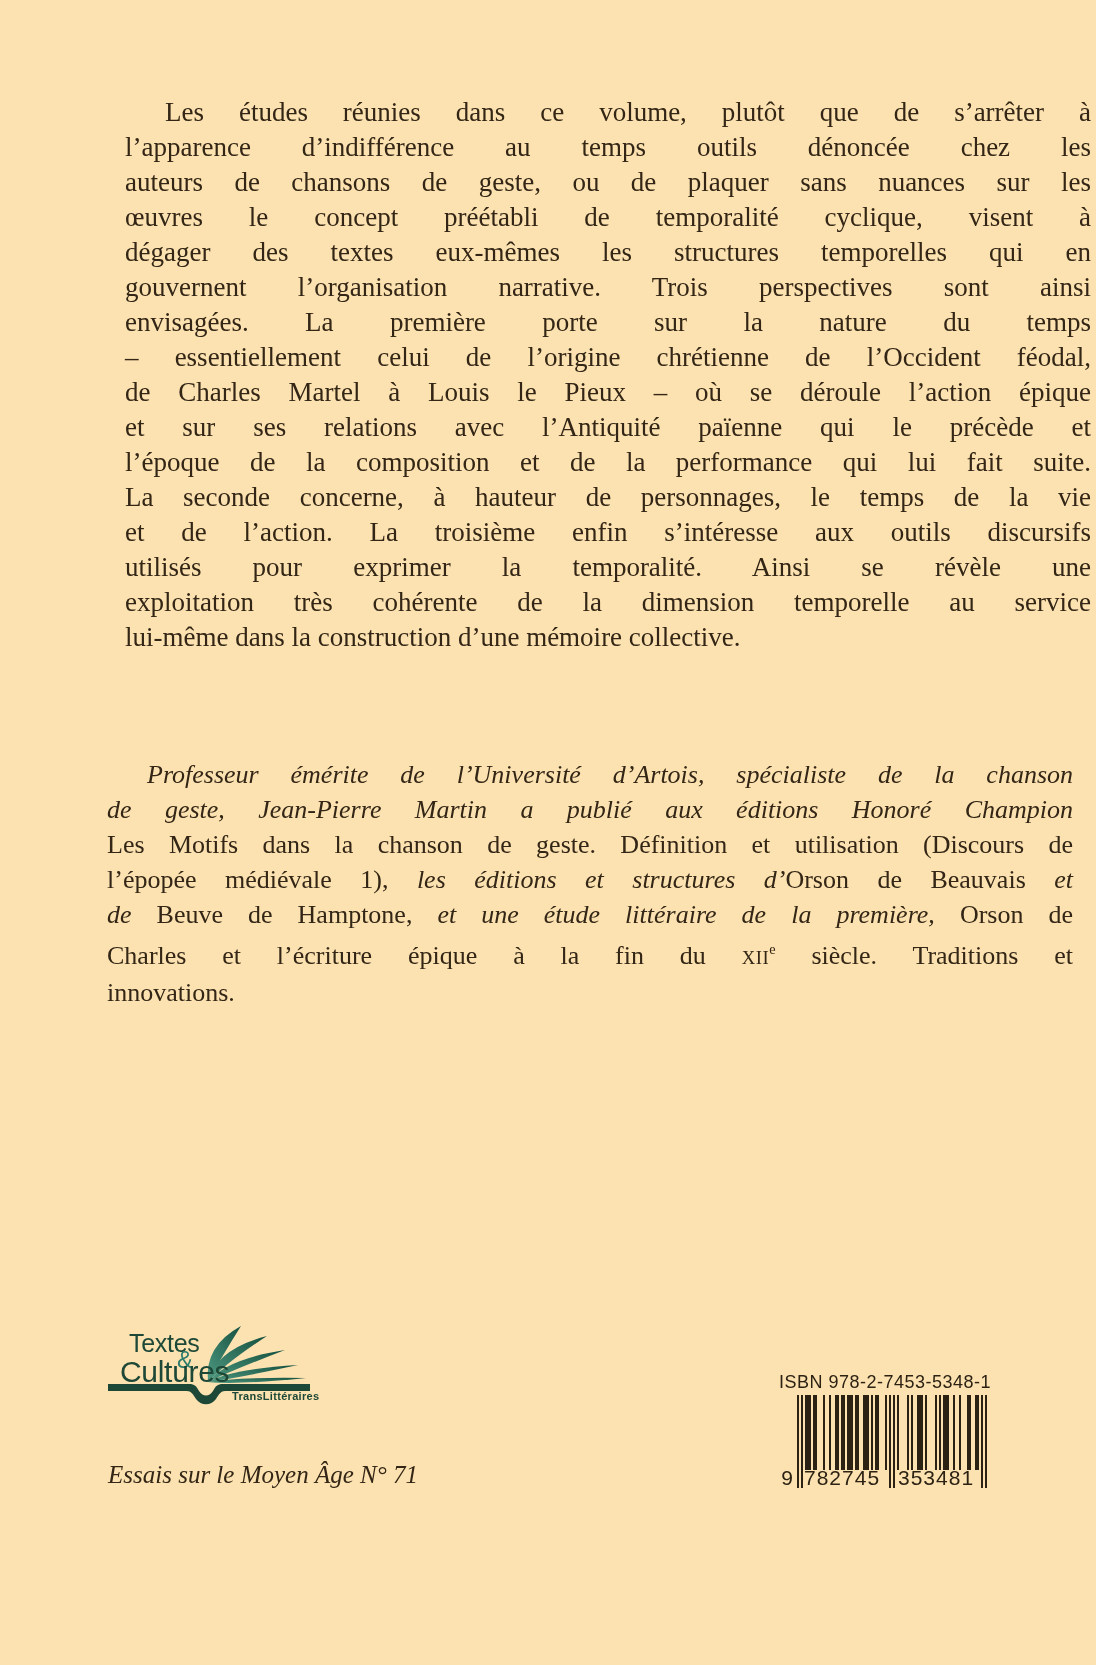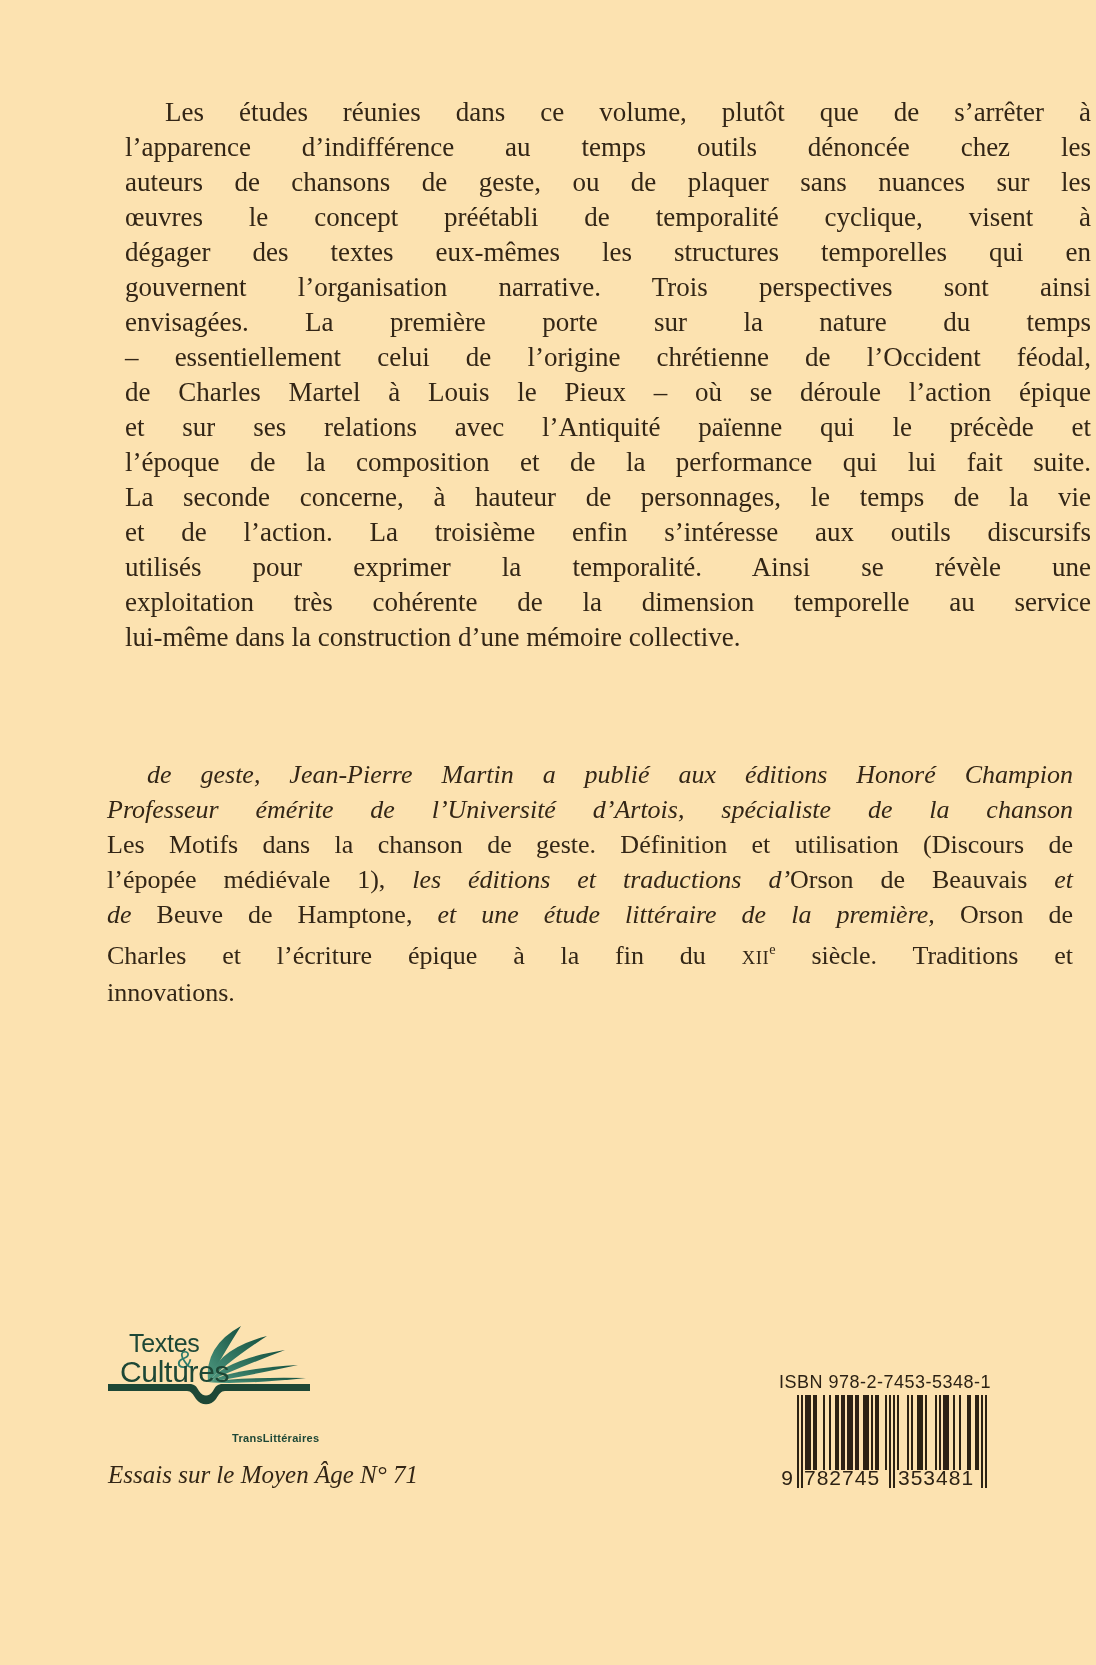--- a/index.html
+++ b/index.html
@@ -23,21 +23,21 @@
   .logo{position:absolute;left:105px;top:1320px;width:208px;height:92px;}
   .logo .lg-txt{
     position:absolute;font-family:"Liberation Sans",sans-serif;
     color:#1d4736;letter-spacing:-0.3px;
   }
   .lg-textes{left:24px;top:9px;font-size:25px;}
   .lg-amp{left:72px;top:26px;font-size:24px;color:#2e7c6b !important;}
   .lg-cultures{left:15px;top:35px;font-size:30px;}
   .lg-sub{
     position:absolute;left:127px;top:70px;font-size:11px;font-weight:bold;
-    font-family:"Liberation Sans",sans-serif;color:#1d4736;letter-spacing:0.3px;margin-top:42px;
+    font-family:"Liberation Sans",sans-serif;color:#1d4736;letter-spacing:0.3px;
   }
   .logo svg{position:absolute;left:0;top:0;}
 
   
   .isbn-block{position:absolute;left:776px;top:1372px;width:218px;
     font-family:"Liberation Sans",sans-serif;color:#2c2214;}
   .isbn-label{font-size:18px;letter-spacing:0.5px;text-align:center;white-space:nowrap;}
   .barcode{position:absolute;left:21px;top:23px;width:190px;height:93px;}
   .bar{position:absolute;top:0;width:2px;height:75px;background:#2c2214;}
   .bar.guard{height:93px;}
@@ -71,24 +71,24 @@
       <div class="jline"><span>et sur ses relations avec l’Antiquité païenne qui le précède et</span></div>
       <div class="jline"><span>l’époque de la composition et de la performance qui lui fait suite.</span></div>
       <div class="jline"><span>La seconde concerne, à hauteur de personnages, le temps de la vie</span></div>
       <div class="jline"><span>et de l’action. La troisième enfin s’intéresse aux outils discursifs</span></div>
       <div class="jline"><span>utilisés pour exprimer la temporalité. Ainsi se révèle une</span></div>
       <div class="jline"><span>exploitation très cohérente de la dimension temporelle au service</span></div>
       <div class="jline"><span>lui-même dans la construction d’une mémoire collective.</span></div>
     </div>
 
   <div class="para p-bio">
+      <div class="jline"><span class="s-i">Professeur émérite de l’Université d’Artois, spécialiste de la chanson</span></div>
       <div class="jline"><span class="s-i">de geste, Jean-Pierre Martin a publié aux éditions Honoré Champion</span></div>
-      <div class="jline"><span class="s-i">Professeur émérite de l’Université d’Artois, spécialiste de la chanson</span></div>
       <div class="jline"><span>Les Motifs dans la chanson de geste. Définition et utilisation (Discours de</span></div>
-      <div class="jline"><span>l’épopée médiévale 1), </span><span class="s-i">les éditions et traductions d’</span><span>Orson de Beauvais </span><span class="s-i">et</span></div>
+      <div class="jline"><span>l’épopée médiévale 1), </span><span class="s-i">les éditions et structures d’</span><span>Orson de Beauvais </span><span class="s-i">et</span></div>
       <div class="jline"><span class="s-i">de </span><span>Beuve de Hamptone, </span><span class="s-i">et une étude littéraire de la première, </span><span>Orson de</span></div>
       <div class="jline"><span>Charles et l’écriture épique à la fin du </span><span class="s-sc">xii</span><span class="s-sup">e</span><span> siècle. Traditions et</span></div>
       <div class="jline"><span>innovations.</span></div>
     </div>
 
   <div class="logo">
     <svg width="208" height="92" viewBox="0 0 208 92">
       <defs>
         <linearGradient id="leafgrad" x1="0" y1="1" x2="1" y2="0">
           <stop offset="0" stop-color="#4f9a82"></stop>

